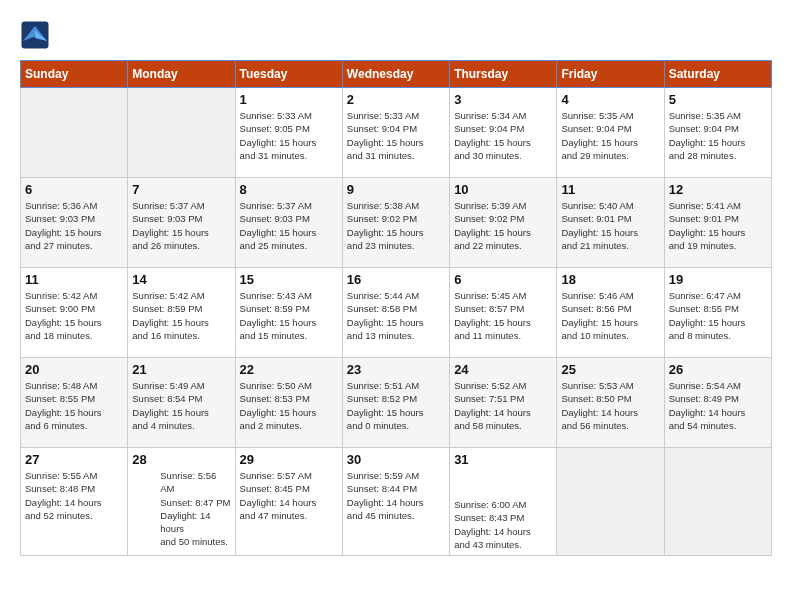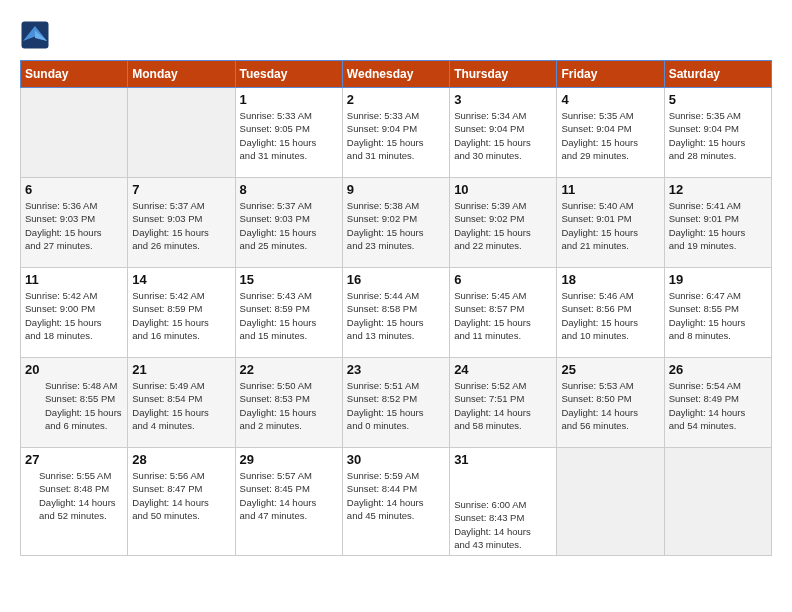--- a/index.html
+++ b/index.html
@@ -260,21 +260,21 @@
           <span class="day-number">19</span>
           <div class="day-info" style="white-space: pre-line;">Sunrise: 6:47 AM
 Sunset: 8:55 PM
 Daylight: 15 hours
 and 8 minutes.</div>
         </td>
       </tr>
       <tr>
         <td>
           <span class="day-number">20</span>
-          <div class="day-info" style="white-space: pre-line; margin-left: 20px;">Sunrise: 5:48 AM
+          <div class="day-info" style="white-space: pre-line;">Sunrise: 5:48 AM
 Sunset: 8:55 PM
 Daylight: 15 hours
 and 6 minutes.</div>
         </td>
         <td>
           <span class="day-number">21</span>
           <div class="day-info" style="white-space: pre-line;">Sunrise: 5:49 AM
 Sunset: 8:54 PM
 Daylight: 15 hours
 and 4 minutes.</div>
@@ -311,28 +311,28 @@
           <span class="day-number">26</span>
           <div class="day-info" style="white-space: pre-line;">Sunrise: 5:54 AM
 Sunset: 8:49 PM
 Daylight: 14 hours
 and 54 minutes.</div>
         </td>
       </tr>
       <tr>
         <td>
           <span class="day-number">27</span>
-          <div class="day-info" style="white-space: pre-line; margin-left: 14px;">Sunrise: 5:55 AM
+          <div class="day-info" style="white-space: pre-line;">Sunrise: 5:55 AM
 Sunset: 8:48 PM
 Daylight: 14 hours
 and 52 minutes.</div>
         </td>
         <td>
           <span class="day-number">28</span>
-          <div class="day-info" style="white-space: pre-line;">Sunrise: 5:56 AM
+          <div class="day-info" style="white-space: pre-line; margin-left: 28px;">Sunrise: 5:56 AM
 Sunset: 8:47 PM
 Daylight: 14 hours
 and 50 minutes.</div>
         </td>
         <td>
           <span class="day-number">29</span>
           <div class="day-info" style="white-space: pre-line;">Sunrise: 5:57 AM
 Sunset: 8:45 PM
 Daylight: 14 hours
 and 47 minutes.</div>

